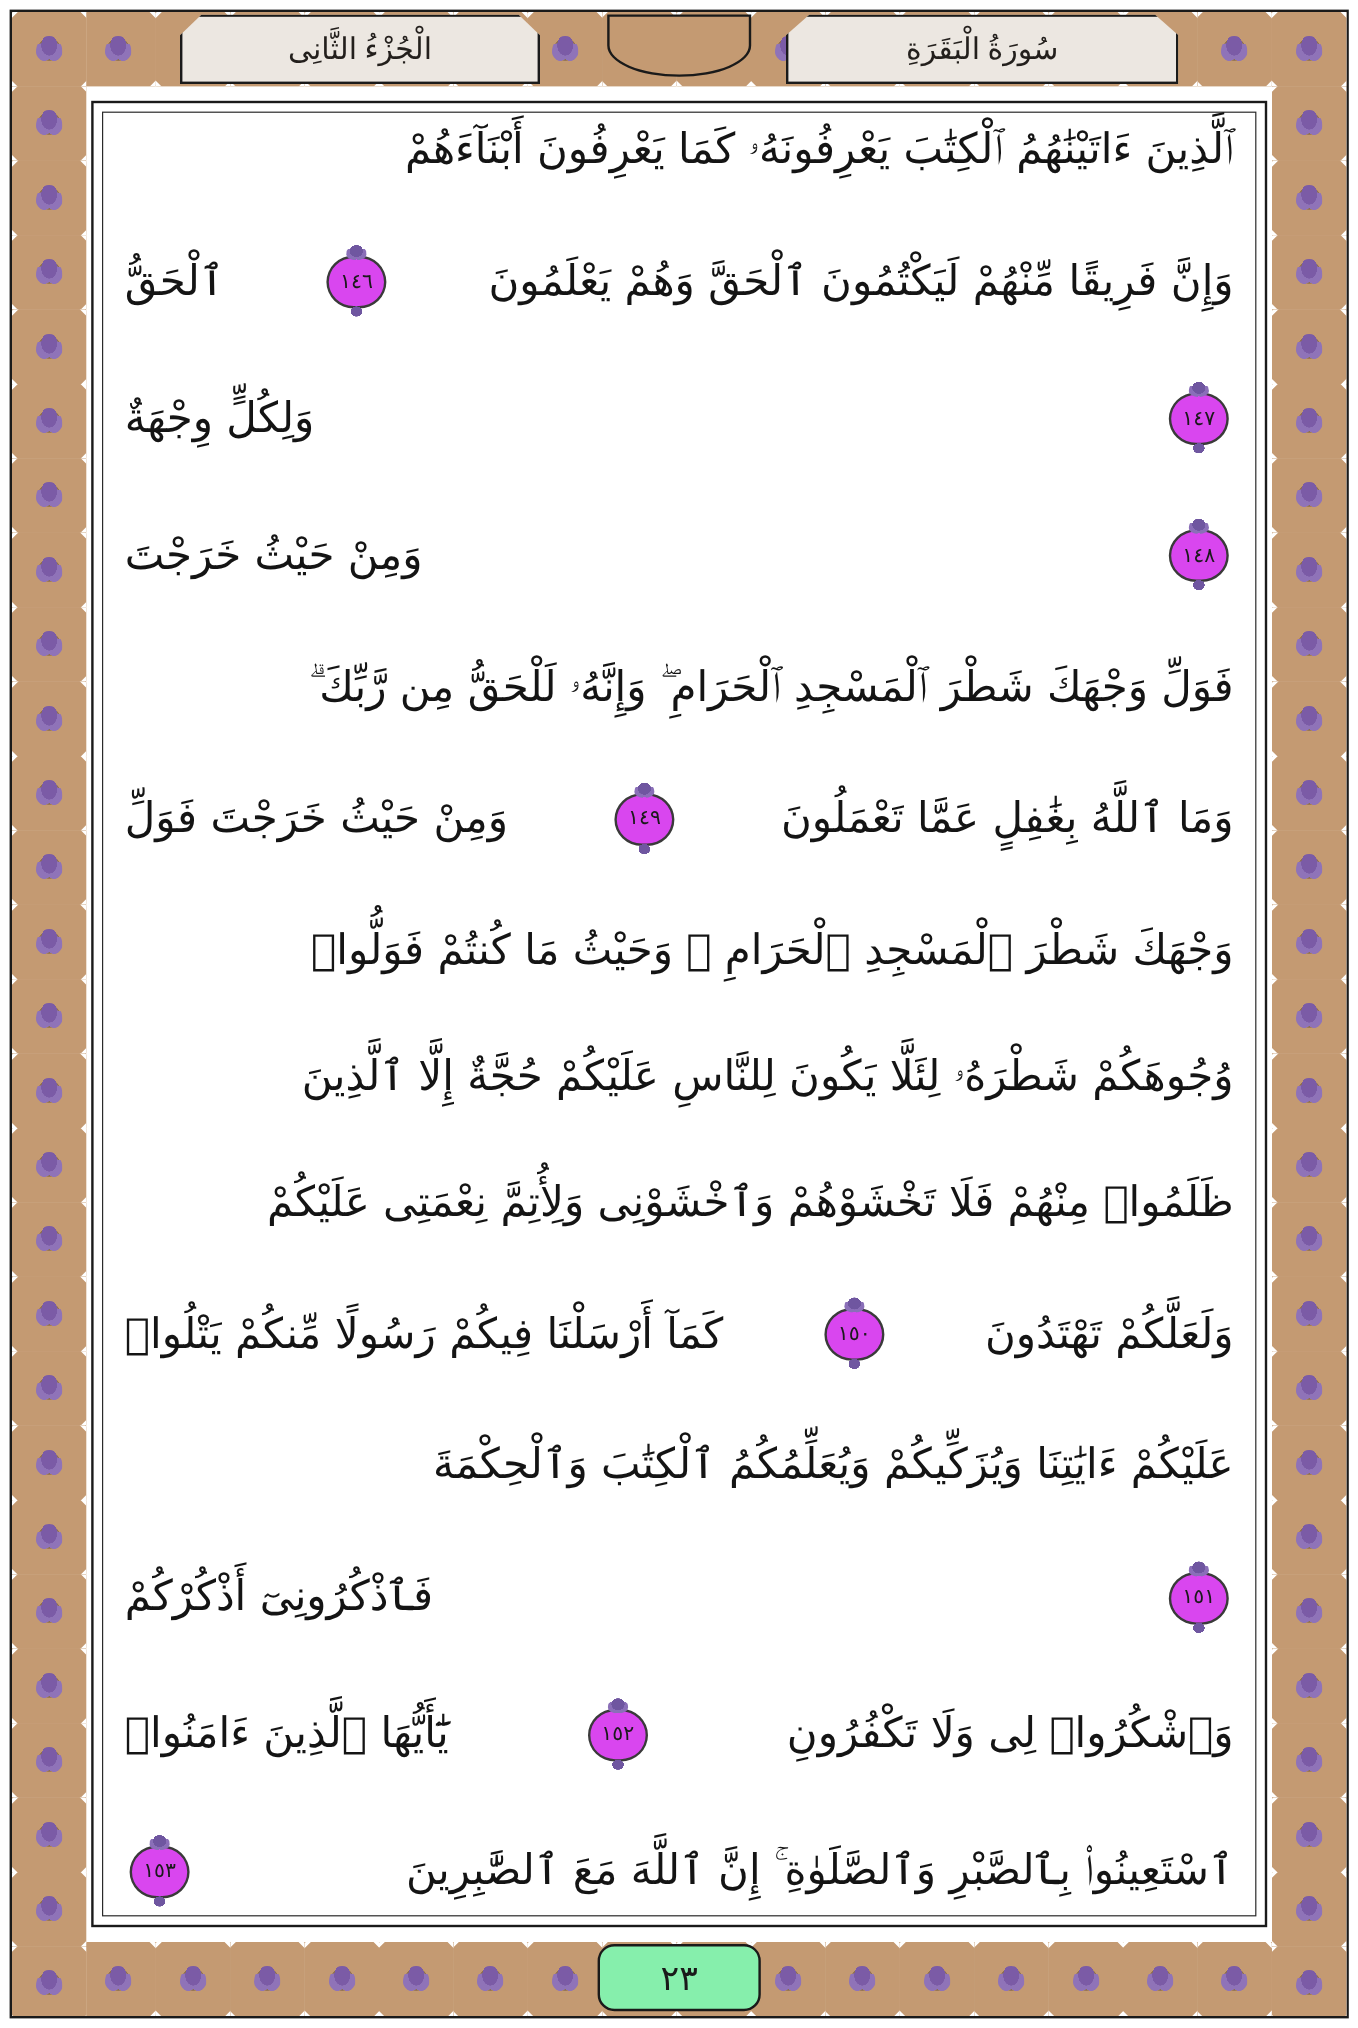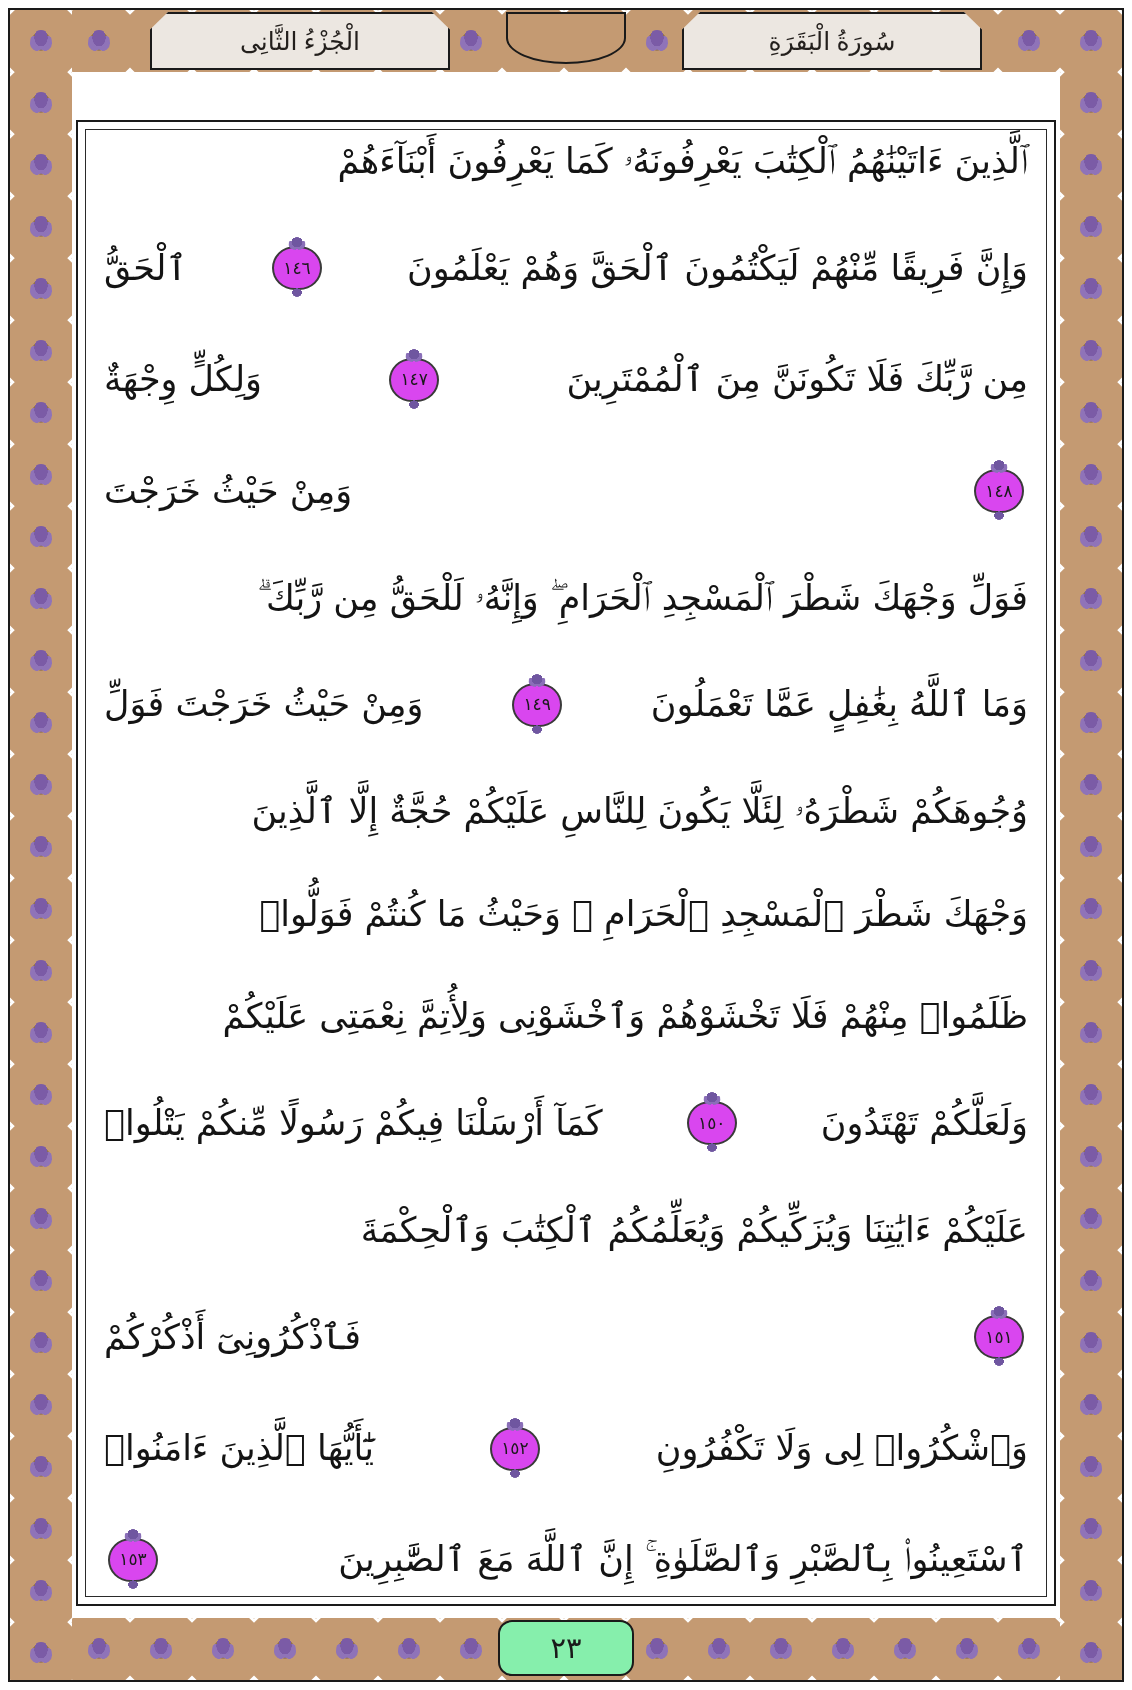--- a/index.html
+++ b/index.html
@@ -90,21 +90,21 @@
   .header-cartouche{
     position:absolute;
     top:12px;
     height:58px;
     background:#ece7e1;
     border:2px solid #1a1a1a;
     box-sizing:border-box;
     display:flex;align-items:center;justify-content:center;
     z-index:6;
   }
-  .cart-surah{ right:150px; width:300px;
+  .cart-surah{ right:150px; width:327px;
     clip-path:polygon(0% 30%,6% 0%,94% 0%,100% 30%,100% 100%,0% 100%);}
   .cart-juz  { left:150px;  width:300px;
     clip-path:polygon(0% 30%,6% 0%,94% 0%,100% 30%,100% 100%,0% 100%);}
   .cart-mid  { left:50%; transform:translateX(-50%); width:120px; height:52px;
     background:#c49a72; border:2px solid #1a1a1a;
     border-radius:0 0 50% 50%;}
 
   .cart-text{
     font-family:Liberation Serif, serif;
     font-size:25px;
@@ -116,21 +116,20 @@
 
   
   .text-frame{
     position:absolute;
     left:76px;right:76px;
     top:84px;bottom:84px;
     border:2px solid #1a1a1a;
     background:#ffffff;
     box-sizing:border-box;
     z-index:4;
-    margin-top:36px;
   }
   .text-frame-inner{
     position:absolute;
     inset:7px;
     border:1px solid #2a2a2a;
     box-sizing:border-box;
   }
 
   .ayah-block{
     position:absolute;
@@ -341,41 +340,40 @@
     <div class="ayah-block" id="ayah-block">
         <div class="line" id="line-1">
           <span class="w">ٱلَّذِينَ ءَاتَيْنَٰهُمُ ٱلْكِتَٰبَ يَعْرِفُونَهُۥ كَمَا يَعْرِفُونَ أَبْنَآءَهُمْ</span>
         </div>
         <div class="line" id="line-2">
           <span class="w">وَإِنَّ فَرِيقًا مِّنْهُمْ لَيَكْتُمُونَ ٱلْحَقَّ وَهُمْ يَعْلَمُونَ</span>
           <span class="ayah-mark">١٤٦</span>
           <span class="w">ٱلْحَقُّ</span>
         </div>
         <div class="line" id="line-3">
-          <span class="w">مِن رَّبِّكَ فَلَا تَكُونَنَّ مِنَ ٱلْمُمْتَرِينَ</span>
           <span class="ayah-mark">١٤٧</span>
           <span class="w">وَلِكُلٍّ وِجْهَةٌ</span>
         </div>
         <div class="line" id="line-5">
           <span class="ayah-mark">١٤٨</span>
           <span class="w">وَمِنْ حَيْثُ خَرَجْتَ</span>
         </div>
         <div class="line" id="line-6">
           <span class="w">فَوَلِّ وَجْهَكَ شَطْرَ ٱلْمَسْجِدِ ٱلْحَرَامِ ۖ وَإِنَّهُۥ لَلْحَقُّ مِن رَّبِّكَ ۗ</span>
         </div>
         <div class="line" id="line-7">
           <span class="w">وَمَا ٱللَّهُ بِغَٰفِلٍ عَمَّا تَعْمَلُونَ</span>
           <span class="ayah-mark">١٤٩</span>
           <span class="w">وَمِنْ حَيْثُ خَرَجْتَ فَوَلِّ</span>
         </div>
+        <div class="line" id="line-8">
+          <span class="w">وَجْهَكَ شَطْرَ ٱلْمَسْجِدِ ٱلْحَرَامِ ۚ وَحَيْثُ مَا كُنتُمْ فَوَلُّوا۟</span>
+        </div>
         <div class="line" id="line-9">
           <span class="w">وُجُوهَكُمْ شَطْرَهُۥ لِئَلَّا يَكُونَ لِلنَّاسِ عَلَيْكُمْ حُجَّةٌ إِلَّا ٱلَّذِينَ</span>
-        </div>
-        <div class="line" id="line-8">
-          <span class="w">وَجْهَكَ شَطْرَ ٱلْمَسْجِدِ ٱلْحَرَامِ ۚ وَحَيْثُ مَا كُنتُمْ فَوَلُّوا۟</span>
         </div>
         <div class="line" id="line-10">
           <span class="w">ظَلَمُوا۟ مِنْهُمْ فَلَا تَخْشَوْهُمْ وَٱخْشَوْنِى وَلِأُتِمَّ نِعْمَتِى عَلَيْكُمْ</span>
         </div>
         <div class="line" id="line-11">
           <span class="w">وَلَعَلَّكُمْ تَهْتَدُونَ</span>
           <span class="ayah-mark">١٥٠</span>
           <span class="w">كَمَآ أَرْسَلْنَا فِيكُمْ رَسُولًا مِّنكُمْ يَتْلُوا۟</span>
         </div>
         <div class="line" id="line-12">

